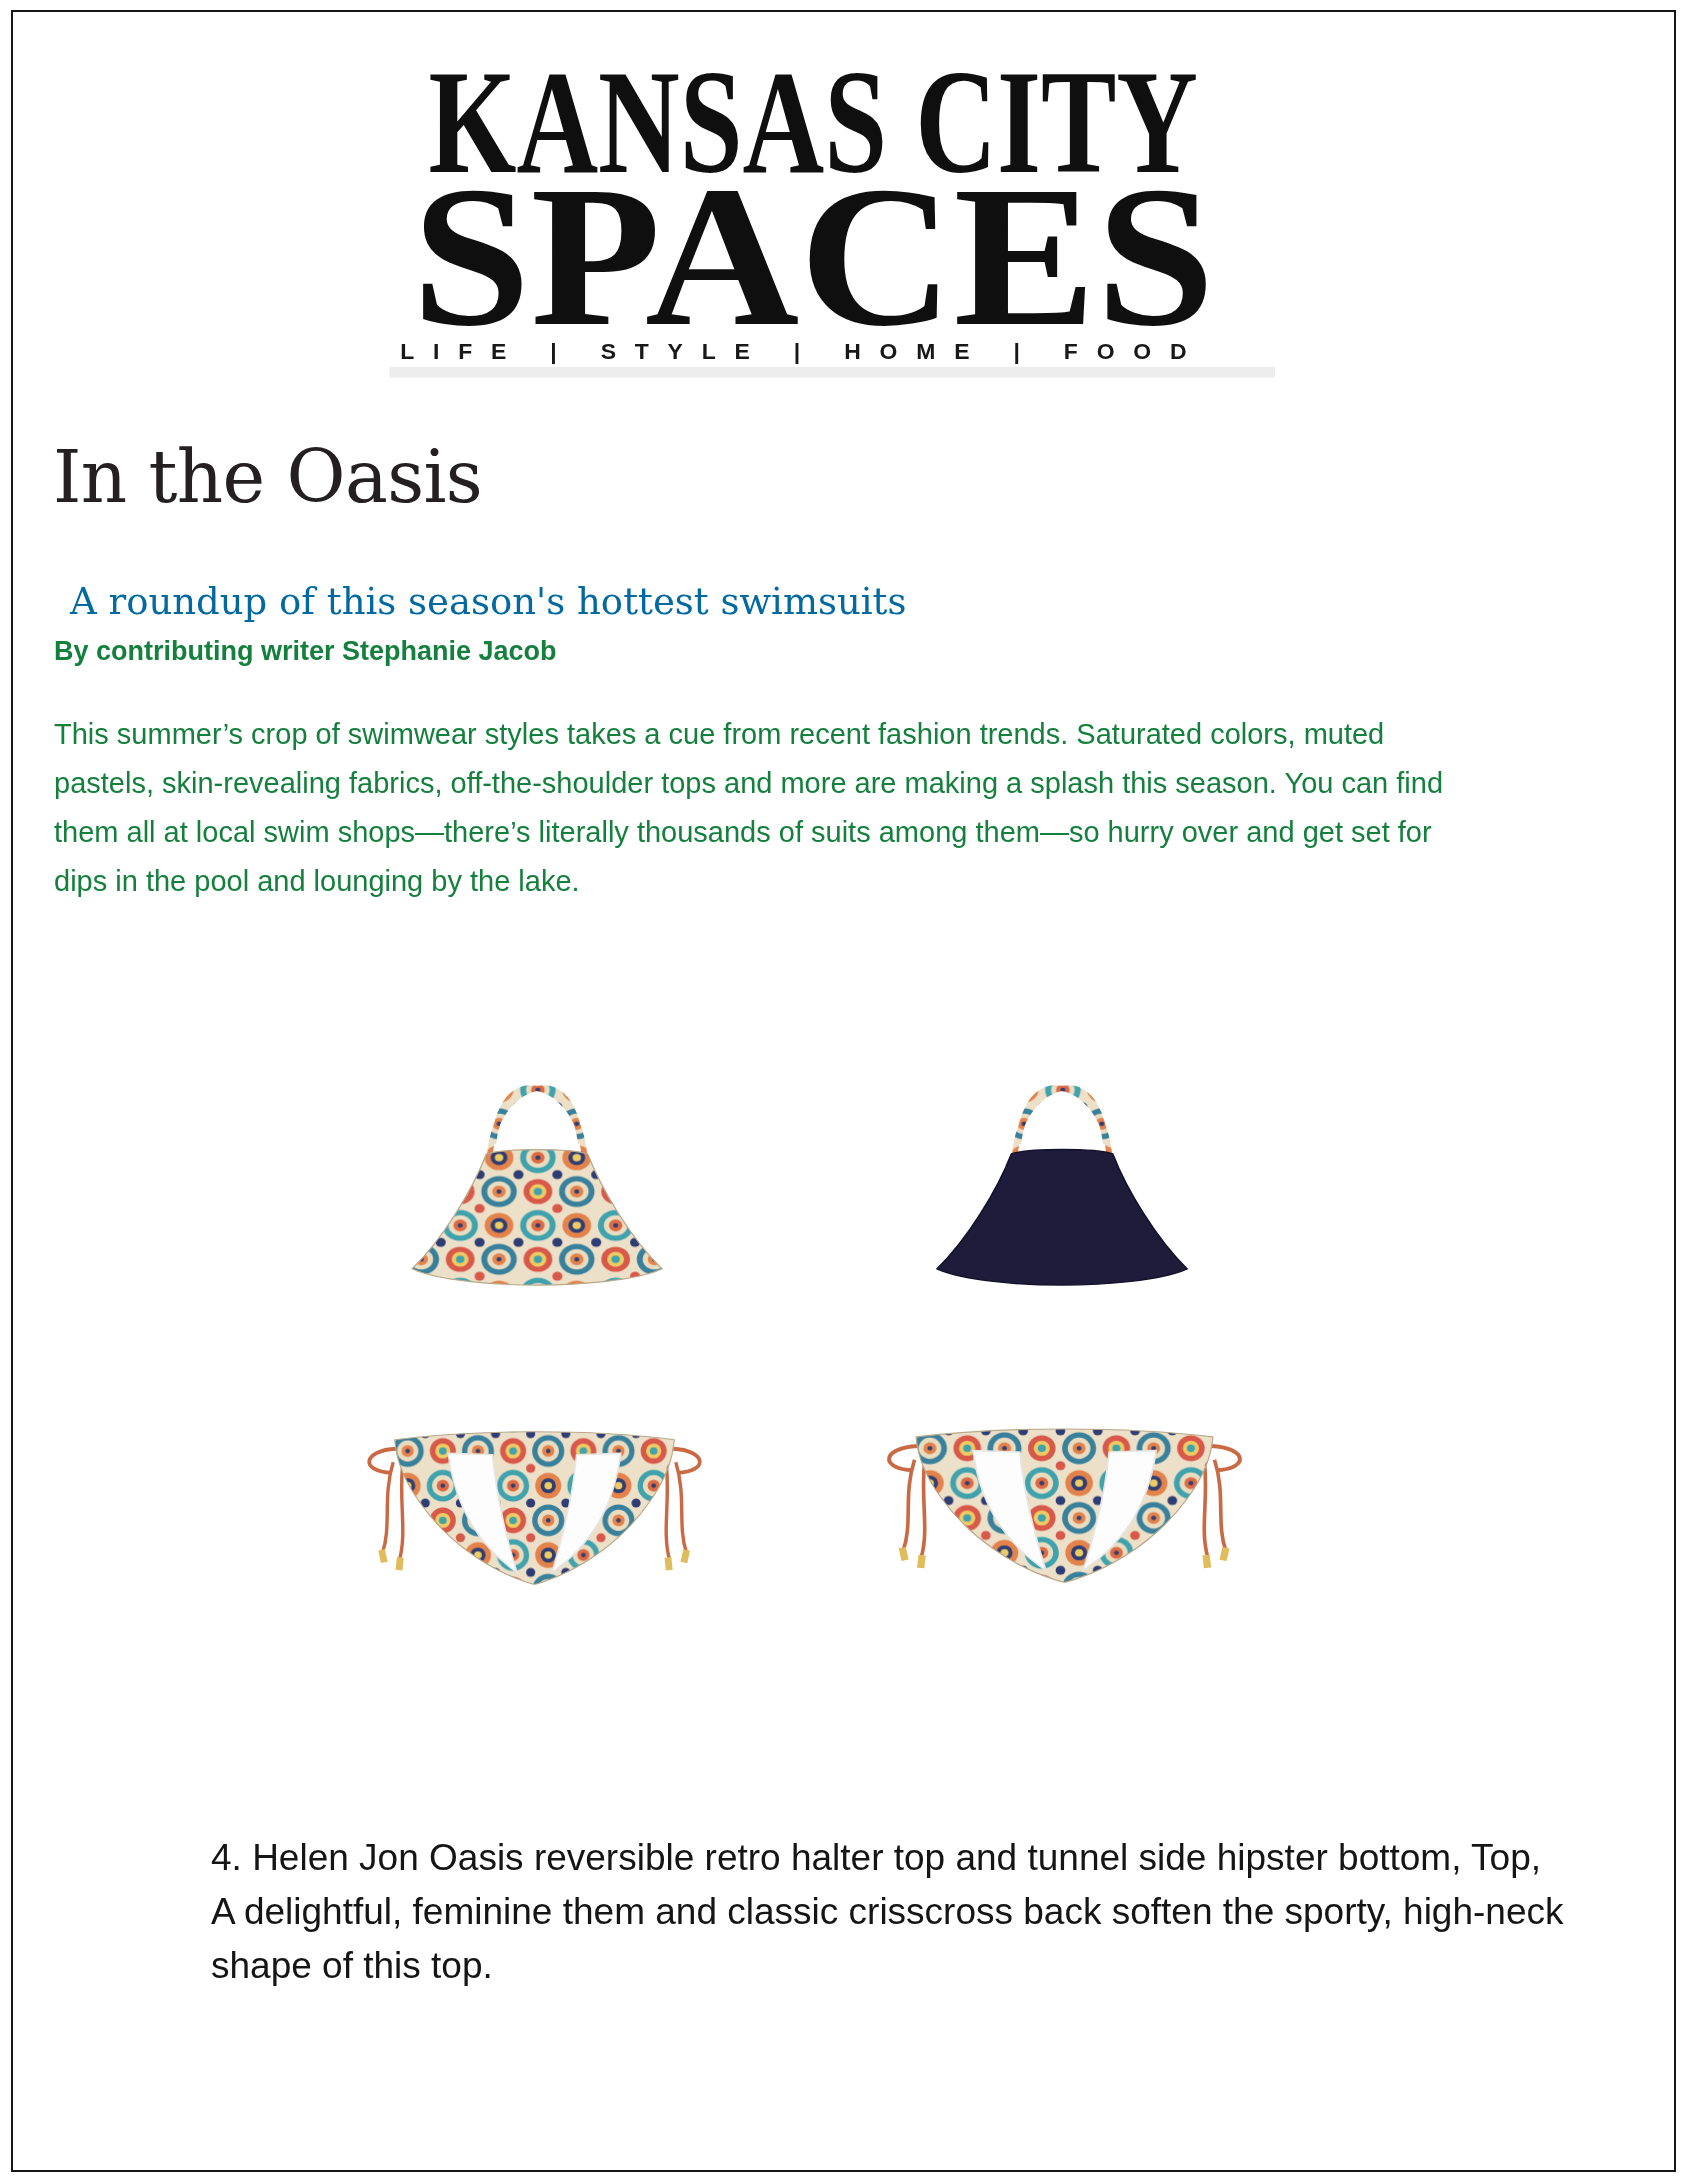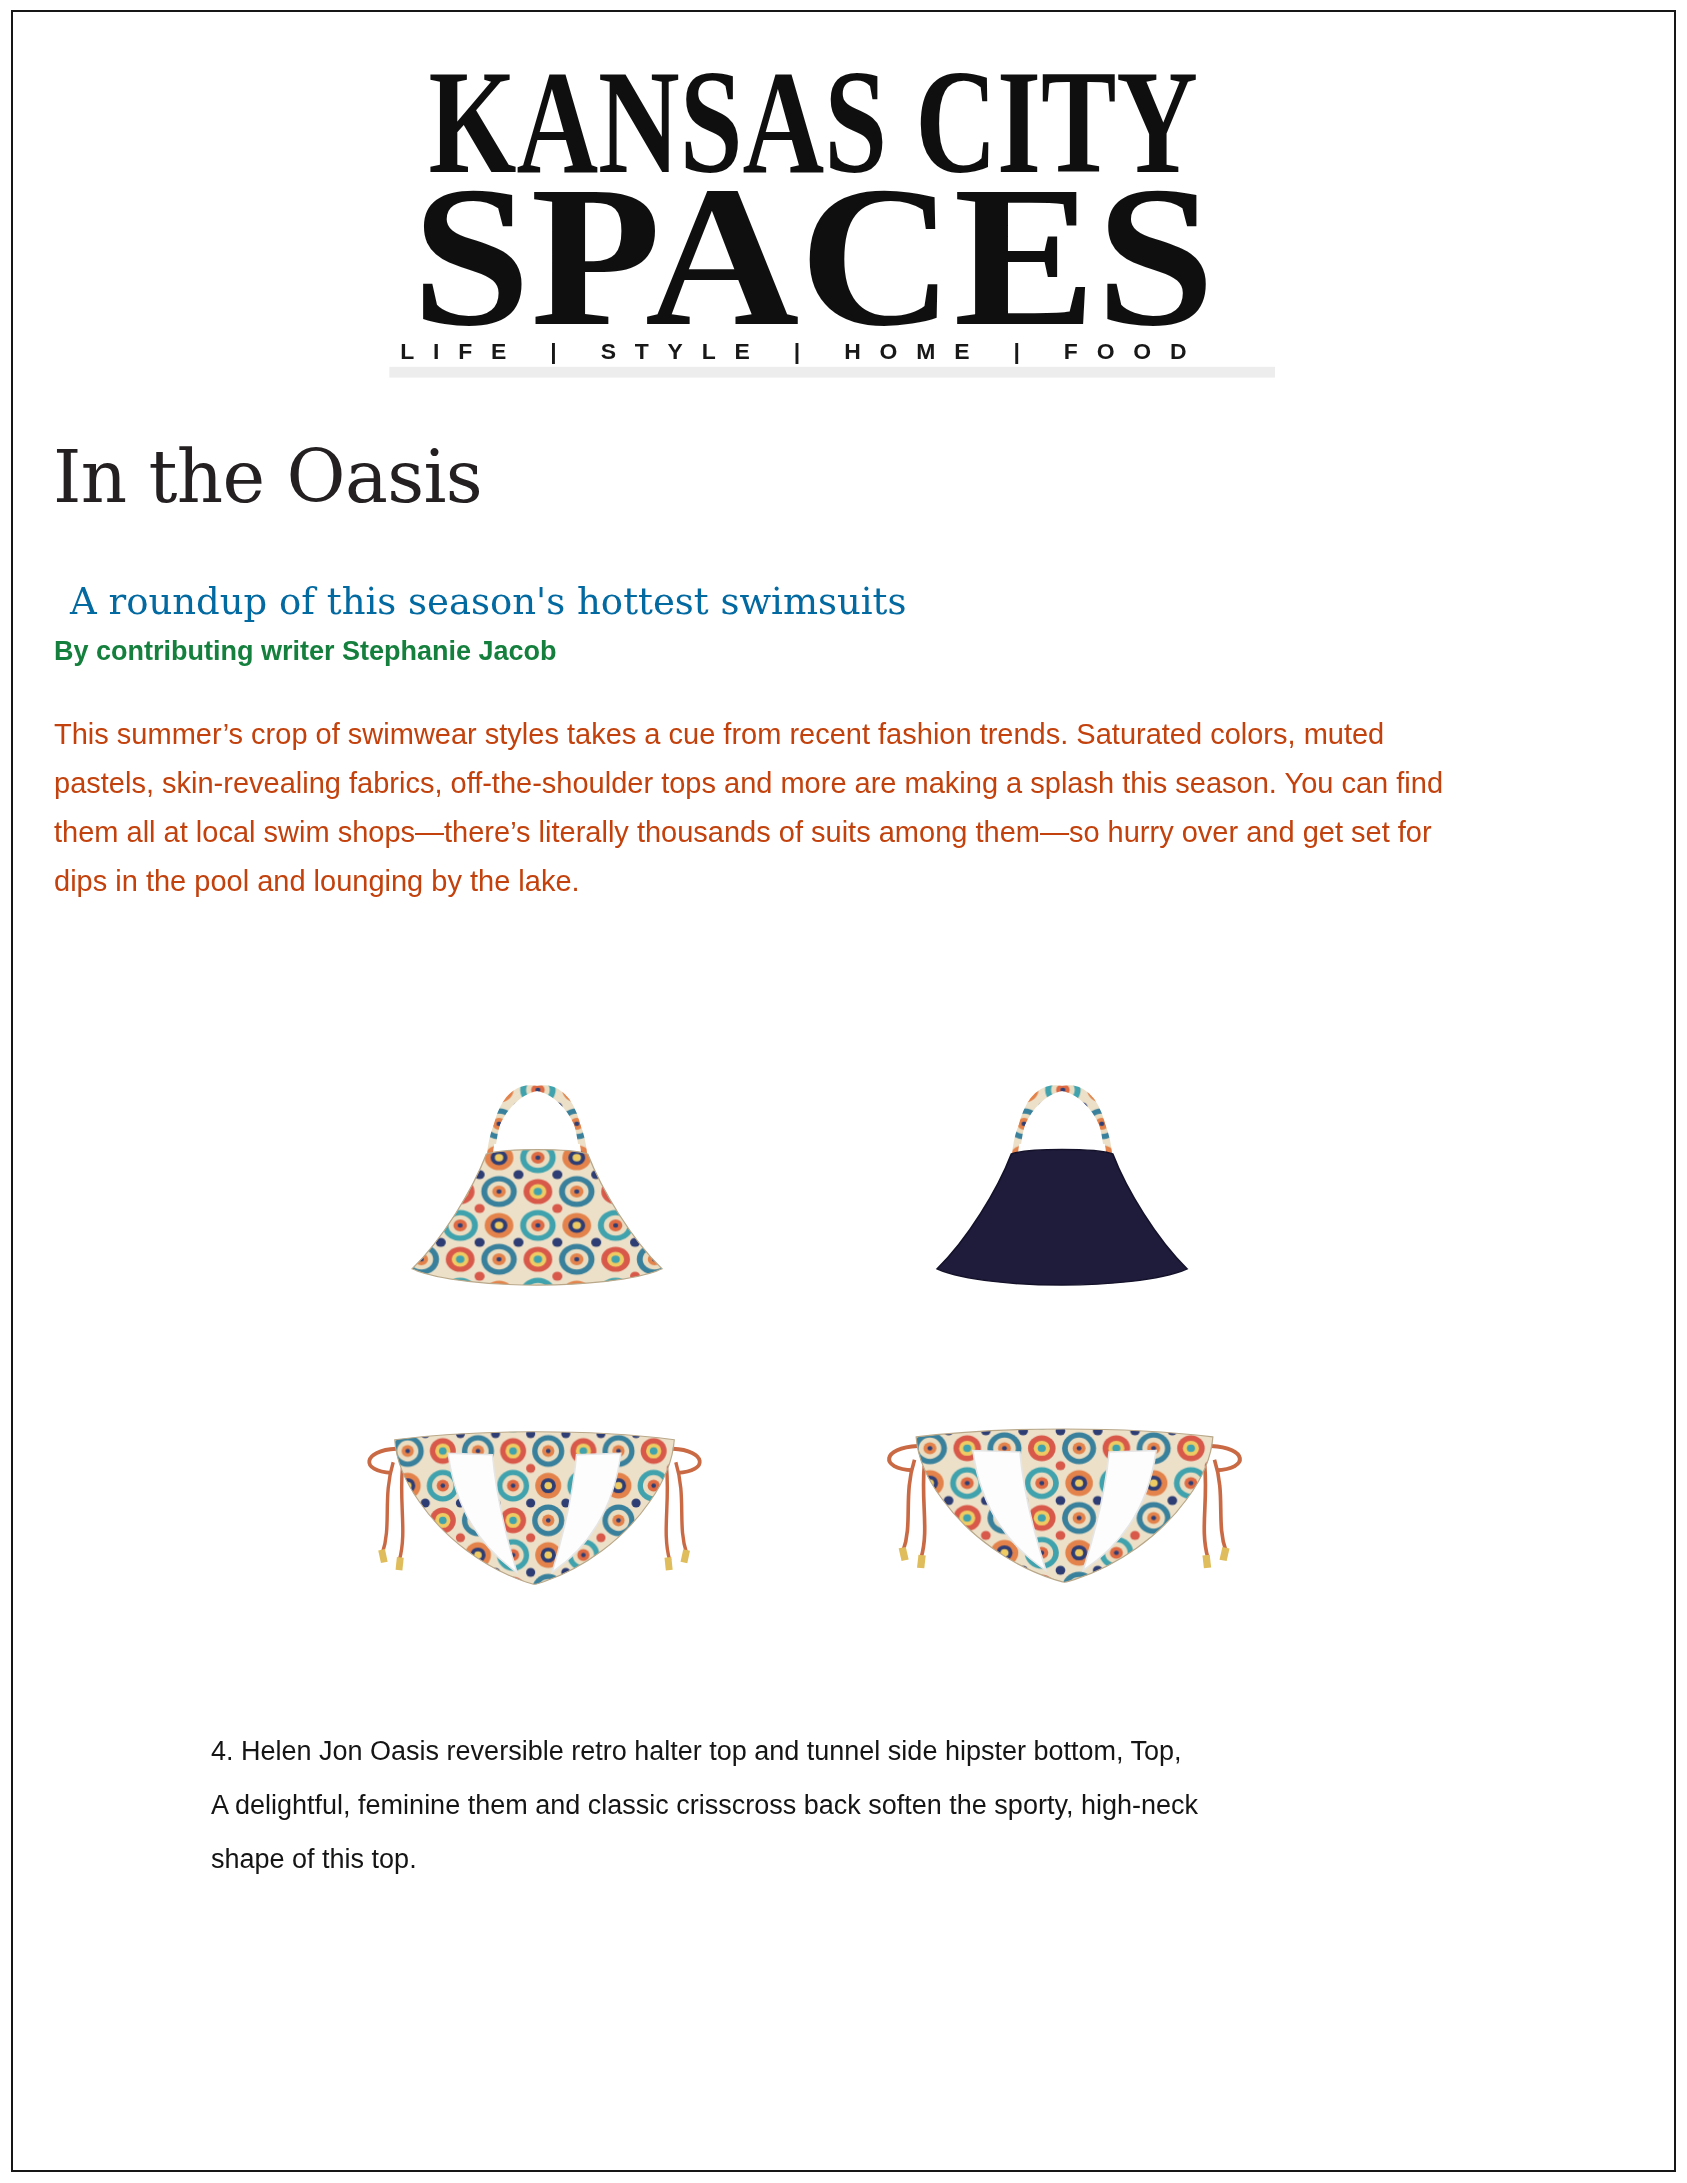--- a/index.html
+++ b/index.html
@@ -23,26 +23,26 @@
   .subhead{
     position:absolute;left:54px;top:563px;margin:16px;
     font:400 37px/1.25 "DejaVu Serif",serif;color:#0369a1;
   }
   .byline{
     position:absolute;left:54px;top:635px;
     font:700 27px/1.2 "Liberation Sans",sans-serif;color:#15803d;
   }
   .body-text{
     position:absolute;left:54px;top:710px;width:1620px;margin:0;
-    font-size:29px;line-height:49px;color:#c2410c;white-space:pre-line;
+    font-size:29px;line-height:49px;color:#15803d;white-space:pre-line;
   }
   
   .product{position:absolute}
   
-  .caption{position:absolute;left:211px;top:1724px;font-size:27px;line-height:54px;color:#151515}
+  .caption{position:absolute;left:211px;top:1831px;font-size:37px;line-height:54px;color:#151515}
   .caption a{color:#2b3eae;text-decoration:none;cursor:pointer}
   .caption .desc{white-space:pre-line}
 </style>
 </head>
 <body>
 
 <svg width="0" height="0" style="position:absolute" aria-hidden="true">
   <defs>
     <pattern id="boho" width="92" height="92" patternUnits="userSpaceOnUse">
       <rect width="92" height="92" fill="#ece0c8"></rect>

